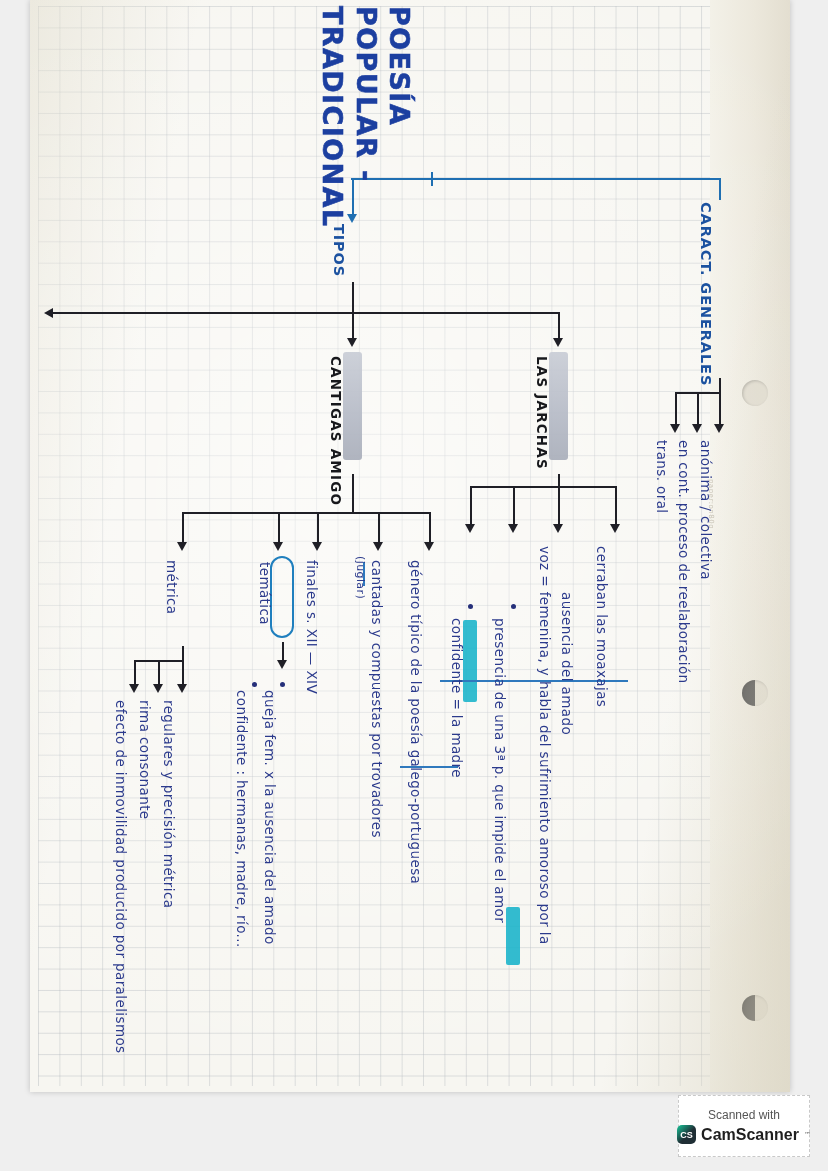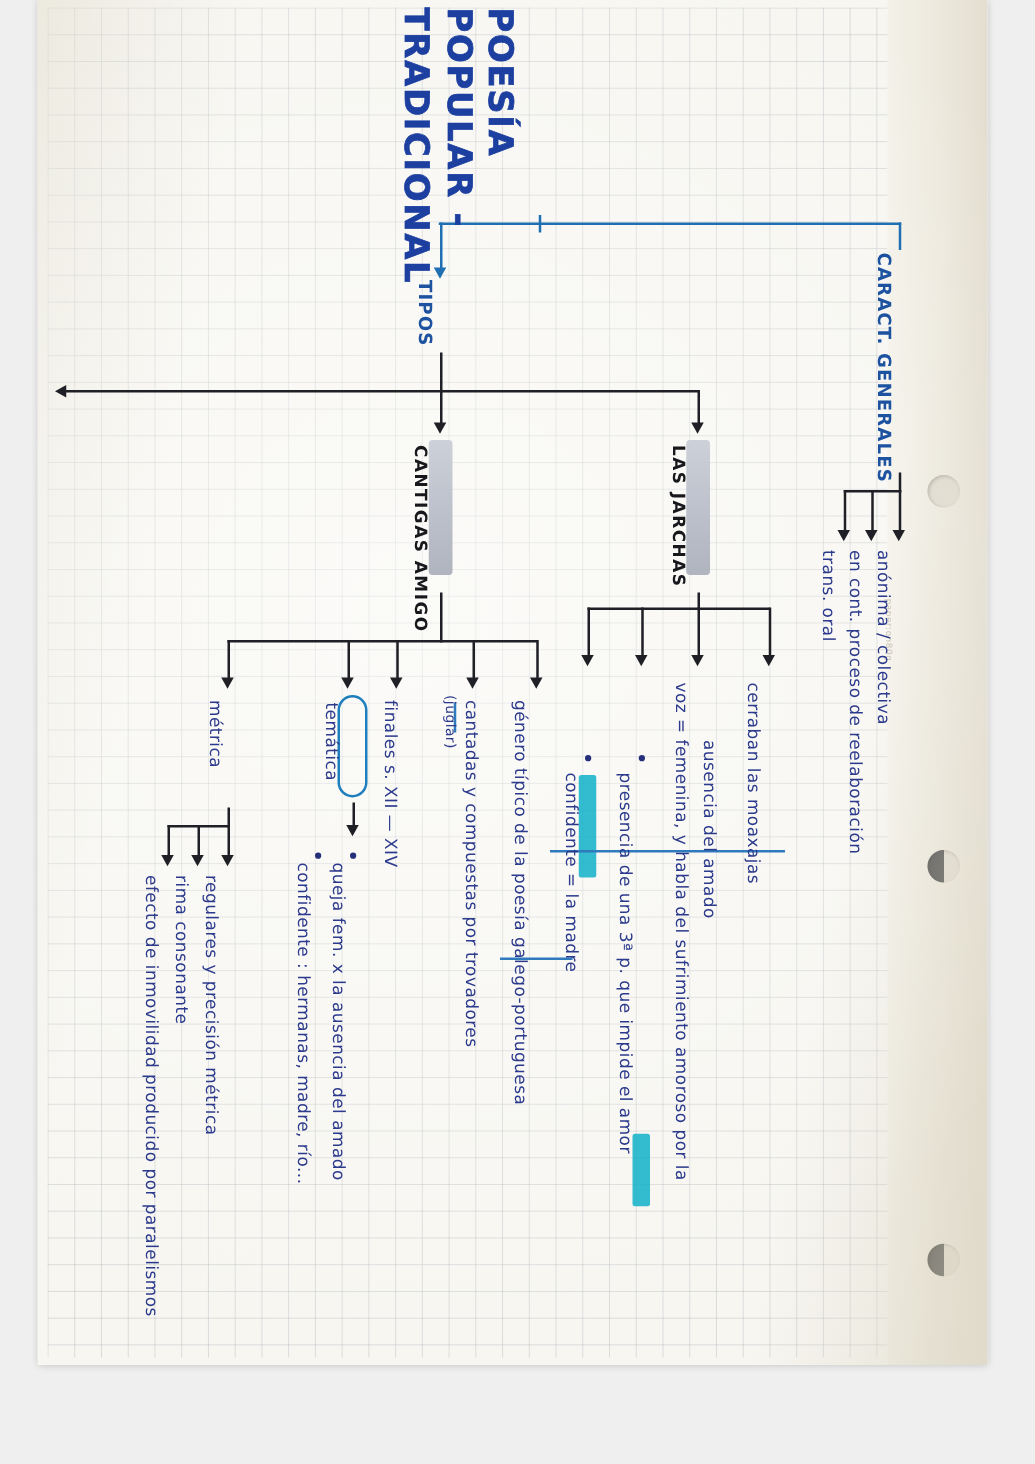--- a/index.html
+++ b/index.html
@@ -325,14 +325,22 @@
     <div class="arrow down" style="left:99px;  top:684px;"></div>
     <div class="arrow down" style="left:123px; top:684px;"></div>
     <div class="arrow down" style="left:147px; top:684px;"></div>
 
     <div class="hw body-text" style="left:147px; top:700px;">regulares y precisión métrica</div>
     <div class="hw body-text" style="left:123px; top:700px;">rima consonante</div>
     <div class="hw body-text" style="left:99px;  top:700px;">efecto de inmovilidad producido por paralelismos</div>
 
   </div>
 
+  <div class="scanbox">
+    <div class="scan-top">Scanned with</div>
+    <div class="scan-row">
+      <div class="cs-badge">CS</div>
+      <div class="cs-name">CamScanner</div>
+      <div class="cs-tm">™</div>
+    </div>
+  </div>
 
 </div>
 
 </body></html>

